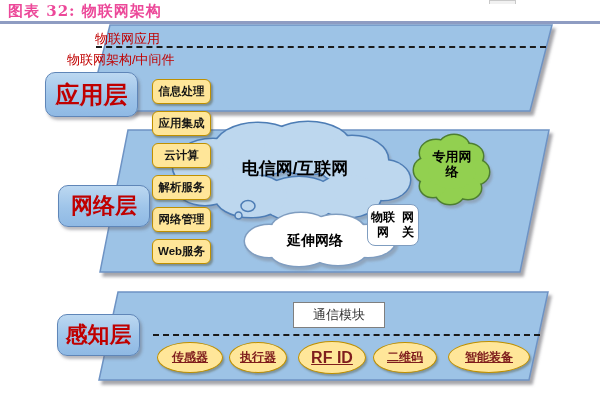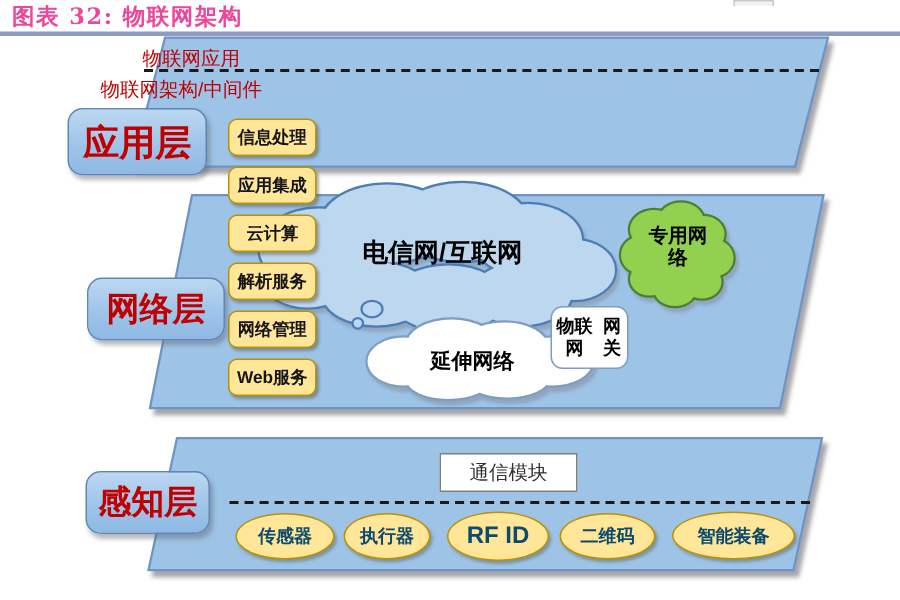--- a/index.html
+++ b/index.html
@@ -63,22 +63,22 @@
     background:#ffffff; border:1px solid #7F7F7F;
     display:flex; align-items:center; justify-content:center;
     font-size:13px; color:#333; white-space:nowrap;margin-left:20px;
   }
 
   
   .dev {
     position:absolute; z-index:3;
     background:#FFE699; border:1.6px solid #BF9000; border-radius:50%;
     display:flex; align-items:center; justify-content:center;
-    font-size:12px; font-weight:bold; color:#0c4a6e;
-    box-shadow:1.5px 2px 2px rgba(80,80,50,.4); white-space:nowrap;
+    font-size:12px; font-weight:bold; color:#7f1d1d;
+    box-shadow:1.5px 2px 2px rgba(80,80,50,.4); white-space:nowrap;text-decoration:underline;
   }
 </style>
 </head>
 <body>
 
 <div class="stage">
 
   <div class="fig-title">图表 32: 物联网架构</div>
   <div class="title-rule"></div>
   <div class="tr-sliver"></div>

